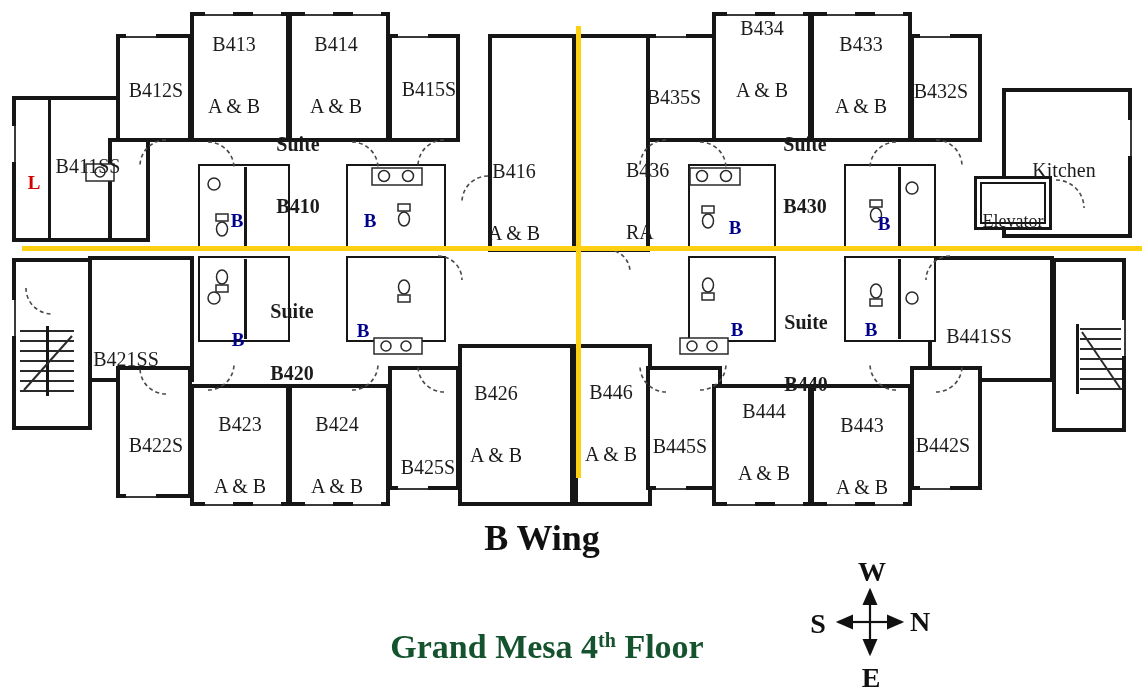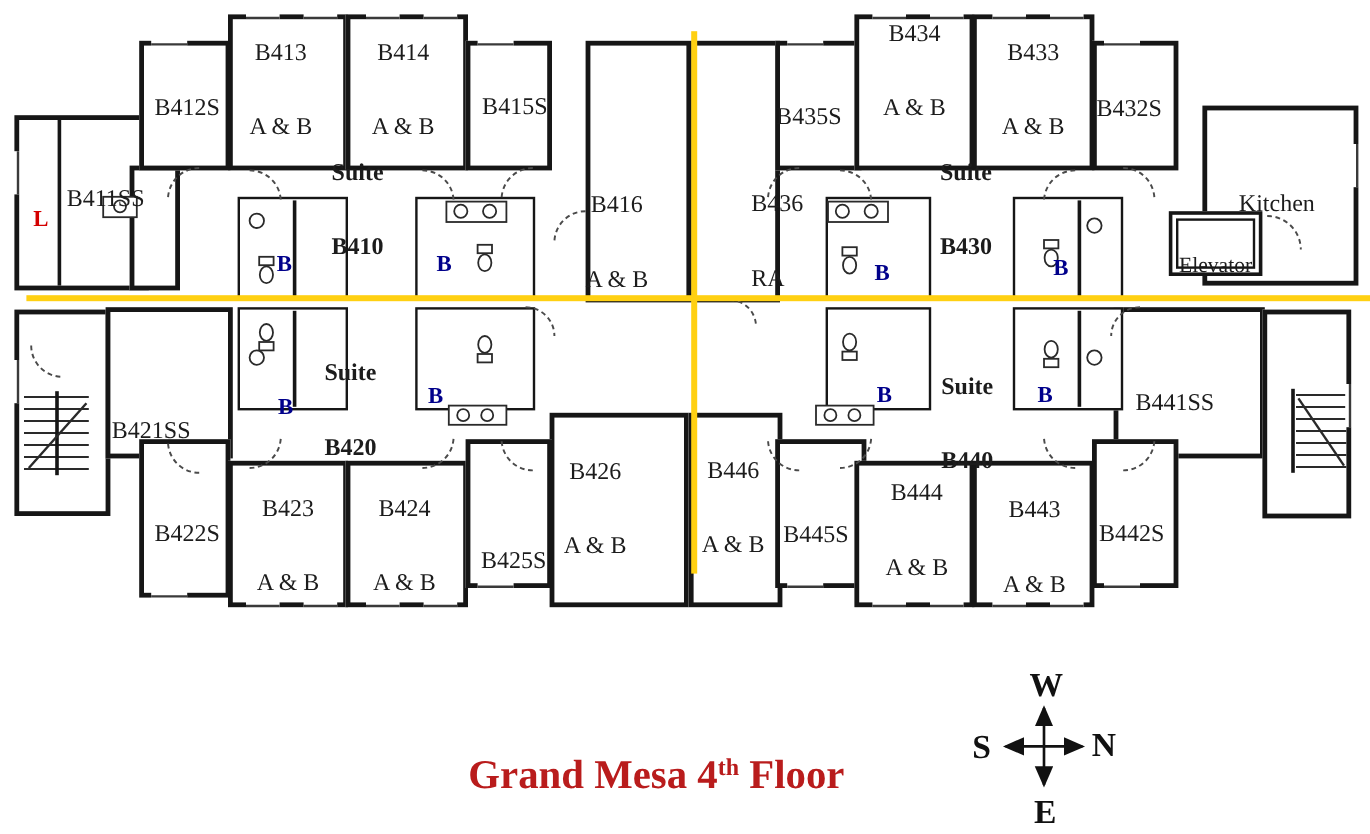--- a/index.html
+++ b/index.html
@@ -20,21 +20,21 @@
        text-align:center;font-size:20px;line-height:23px;color:#1c1c1c;white-space:nowrap;}
   .lbl span{display:block;margin-top:39px;}
   .lft{transform:translate(0,-50%);text-align:left;}
   .bold{font-weight:700;}
   .bathb{color:var(--bath-letter,#00008B);font-weight:700;font-size:19px;}
   .lounge{color:var(--lounge-letter,#D40000);font-weight:700;font-size:19px;}
   .sm{font-size:18px;line-height:15px;}
   .title-wing{position:absolute;z-index:25;transform:translate(-50%,-50%);
        font-size:36px;font-weight:700;color:#111;white-space:nowrap;}
   .title-floor{position:absolute;z-index:25;transform:translate(-50%,-50%);
-       font-size:34px;font-weight:700;color:#b91c1c;white-space:nowrap;}
+       font-size:34px;font-weight:700;color:#14532d;white-space:nowrap;}
   .title-floor .sup{display:inline;font-size:20px;position:relative;top:-11px;}
   .title-floor span{display:inline;}
   .cmp{position:absolute;z-index:25;transform:translate(-50%,-50%);
        font-weight:700;font-size:28px;color:#111;}
 </style>
 </head>
 <body>
 
 <div class="plan">
 
@@ -339,20 +339,21 @@
   <div class="lbl bathb" style="left:363px;top:311px">
       <span>B</span>
     </div>
   <div class="lbl bathb" style="left:737px;top:310px">
       <span>B</span>
     </div>
   <div class="lbl bathb" style="left:871px;top:310px">
       <span>B</span>
     </div>
 
+  <div class="title-wing" style="left:542px;top:538px"><span>B Wing</span></div>
   <div class="title-floor" style="left:547px;top:647px"><span>Grand Mesa 4</span><span class="sup">th</span><span> Floor</span></div>
 
   <svg class="overlay" style="left:790px;top:552px;z-index:24" width="180" height="143" viewBox="0 0 180 143">
     <defs>
       <marker id="ah" markerWidth="9" markerHeight="8" refX="7" refY="3.5" orient="auto">
         <path d="M0,0 L8,3.5 L0,7 Z" fill="#111"></path>
       </marker>
     </defs>
     <g stroke="#111" stroke-width="2.2">
       <line x1="80" y1="70" x2="80" y2="38" marker-end="url(#ah)"></line>

